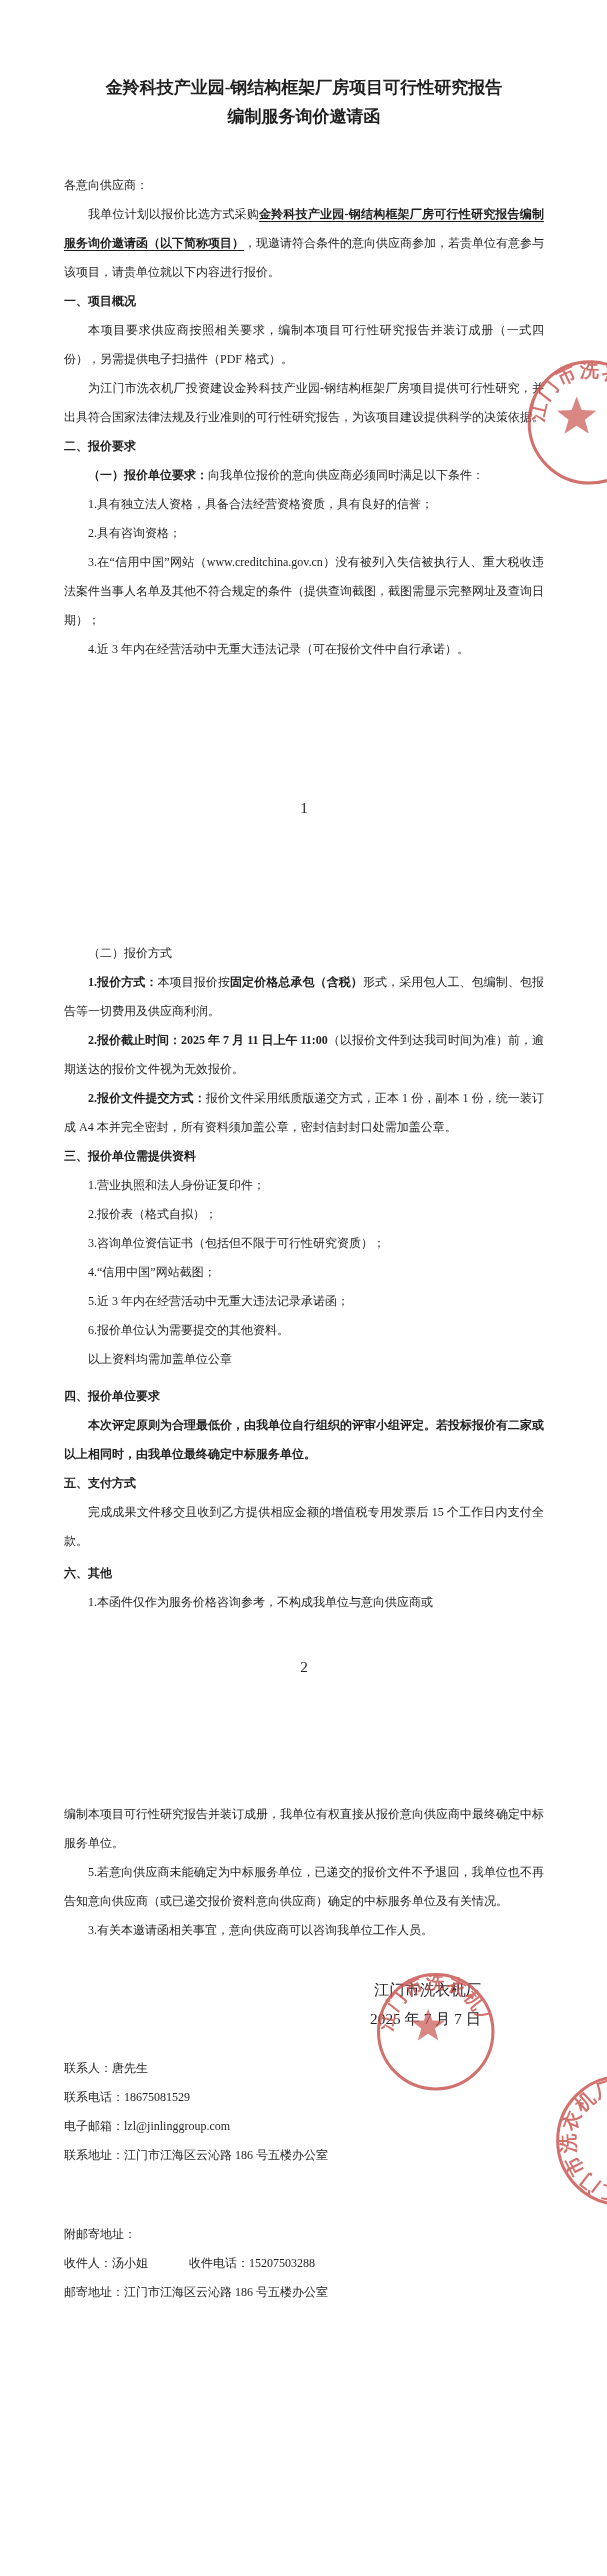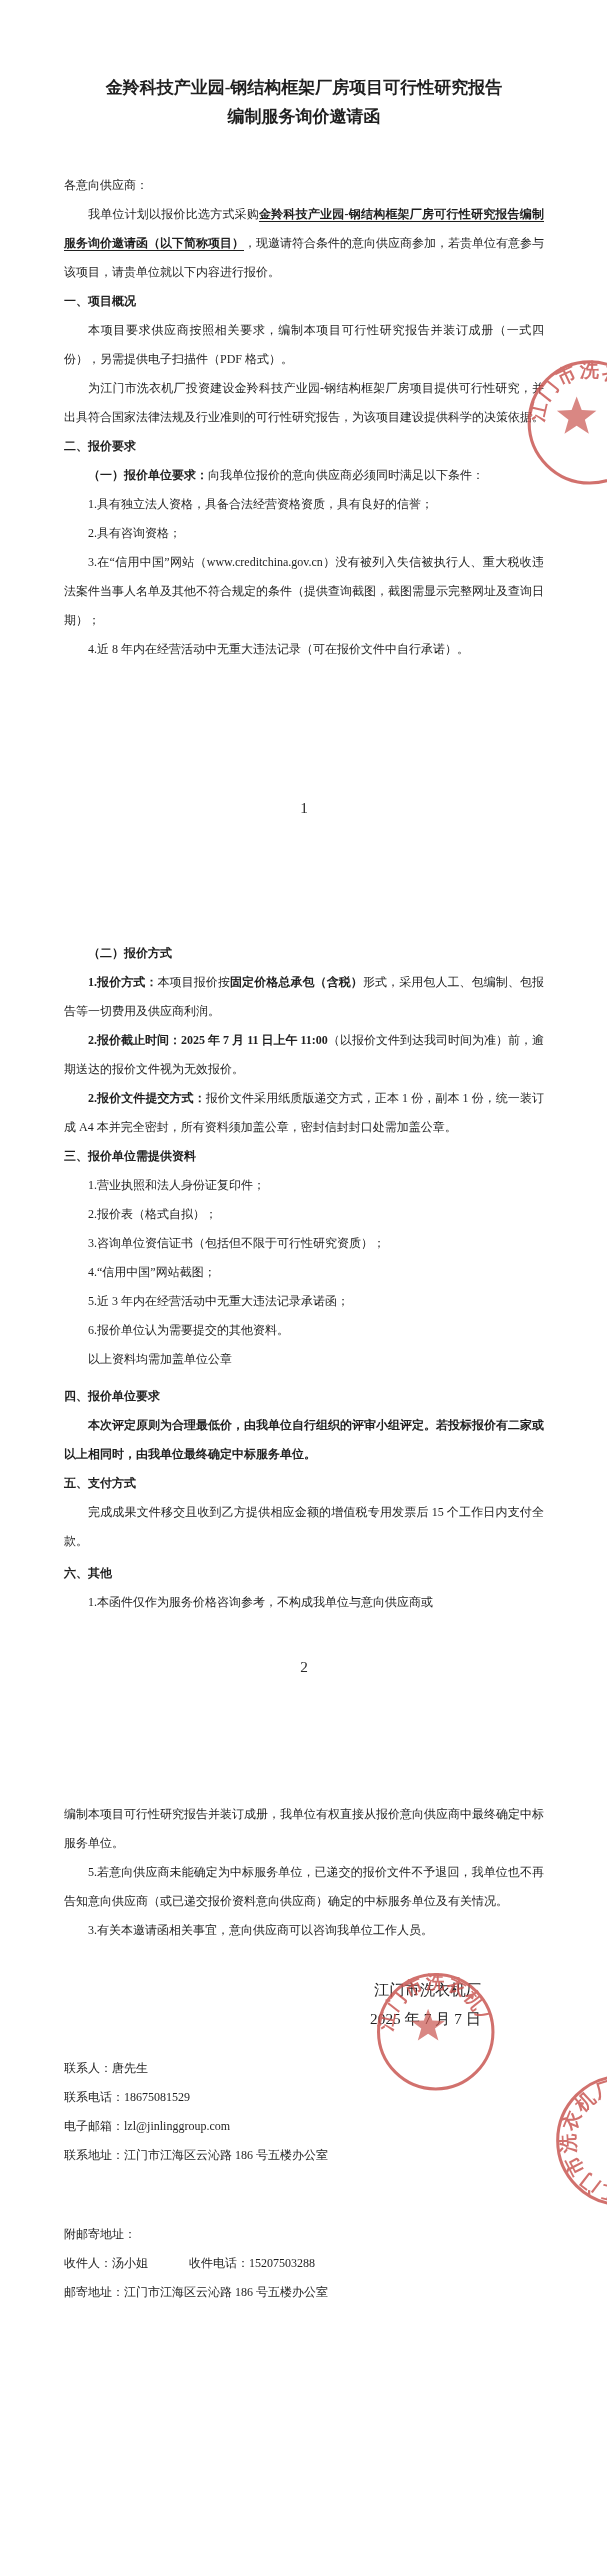--- a/index.html
+++ b/index.html
@@ -17,21 +17,21 @@
   #page2 .content{padding-top:80px;}
   #page3 .content{padding-top:83px;}
   p,h1,h2{margin:0;font-size:12px;font-weight:normal;}
   .title{font-weight:bold;text-align:center;font-size:17px;line-height:29px;}
   .sal{margin-top:40px;}
   .para{text-indent:2em;text-align:justify;}
   .cont{text-indent:0;text-align:justify;}
   .h{font-weight:bold;}
   .b{font-weight:bold;}
   .u{text-decoration:underline;text-underline-offset:3.1px;}
-  .sub{font-weight:bold;text-indent:2em;}
+  .sub{font-weight:normal;text-indent:2em;}
   .mt10{margin-top:7.7px;}
   .mt4{margin-top:3.1px;}
   .sig{ text-align:right;margin-right:63px;font-size:15.3px;}
   .sig-org{margin-top:30px;}
   .contact-first{margin-top:21px;}
   .mail-title{margin-top:50px;}
   .mgap{margin-left:41px;}
   .pagenum{position:absolute;left:0;width:100%;text-align:center;font-size:15.3px;line-height:29px;color:#2a2a2a;}
   #page1 .pagenum,#page2 .pagenum{top:793px;}
   #page3 .pagenum{top:797px;}
@@ -57,21 +57,21 @@
 
       <h2 class="h">一、项目概况</h2>
       <p class="para">本项目要求供应商按照相关要求，编制本项目可行性研究报告并装订成册（一式四份），另需提供电子扫描件（PDF 格式）。</p>
       <p class="para">为江门市洗衣机厂投资建设金羚科技产业园-钢结构框架厂房项目提供可行性研究，并出具符合国家法律法规及行业准则的可行性研究报告，为该项目建设提供科学的决策依据。</p>
 
       <h2 class="h">二、报价要求</h2>
       <p class="para"><span class="b">（一）报价单位要求：</span><span>向我单位报价的意向供应商必须同时满足以下条件：</span></p>
       <p class="para">1.具有独立法人资格，具备合法经营资格资质，具有良好的信誉；</p>
       <p class="para">2.具有咨询资格；</p>
       <p class="para">3.在“信用中国”网站（www.creditchina.gov.cn）没有被列入失信被执行人、重大税收违法案件当事人名单及其他不符合规定的条件（提供查询截图，截图需显示完整网址及查询日期）；</p>
-      <p class="para">4.近 8 年内在经营活动中无重大违法记录（可在报价文件中自行承诺）。</p>
+      <p class="para">4.近 3 年内在经营活动中无重大违法记录（可在报价文件中自行承诺）。</p>
     </div>
 
     <div class="pagenum">1</div>
 
     <svg class="seal seal-p1" width="138" height="138" viewBox="0 0 180 180">
       <circle cx="87" cy="88" r="79" fill="none" stroke="currentColor" stroke-width="4"></circle>
       <path id="arc-p1" d="M 27 88 A 60 60 0 1 1 147 88" fill="none"></path>
       <text font-size="25" letter-spacing="2" fill="currentColor"><textPath href="#arc-p1">江门市洗衣机厂</textPath></text>
       <polygon fill="currentColor" fill-opacity="0.85" points="70,54 76.6,71.9 95.7,72.7 80.7,84.5 85.9,102.8 70,92.2 54.1,102.8 59.3,84.5 44.3,72.7 63.4,71.9"></polygon>
     </svg>

